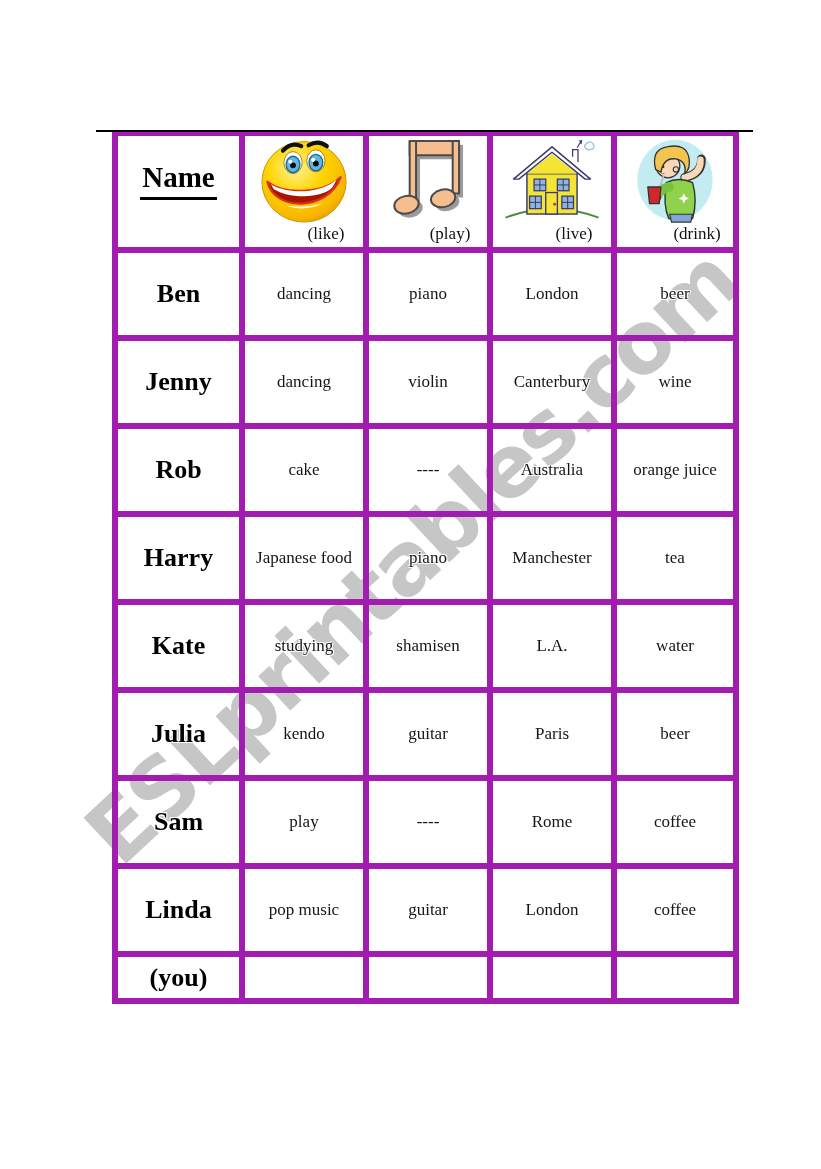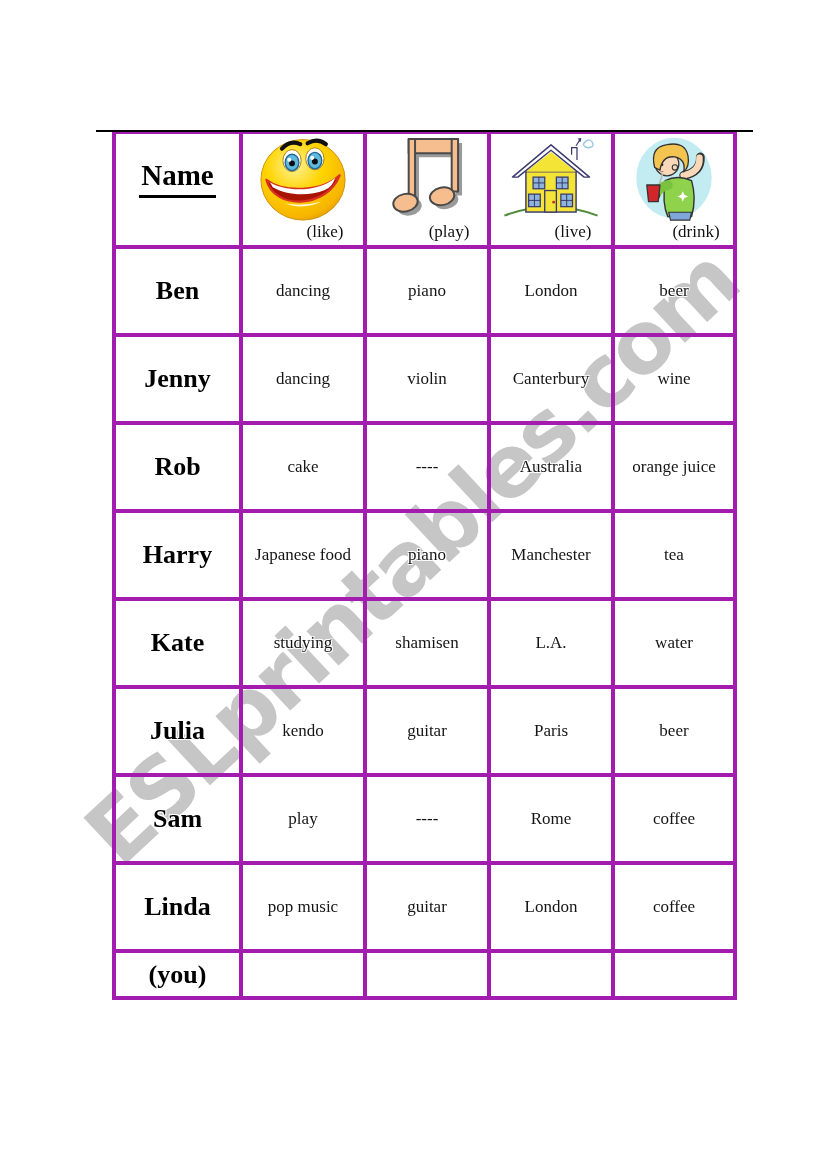--- a/index.html
+++ b/index.html
@@ -19,21 +19,21 @@
   .top-rule {
     position:absolute; left:96px; top:130px; width:657px; height:2px;
     background:#000; z-index:3;
   }
   table.grid {
     position:absolute; left:112px; top:130px; z-index:2;
     border-collapse:collapse; table-layout:fixed; width:621px;
     background:transparent;
   }
   table.grid td {
-    border:4px solid #a21caf; padding:0; text-align:center;
+    border:6px solid #a21caf; padding:0; text-align:center;
     vertical-align:middle; background:transparent; overflow:hidden;
   }
   tr.header-row { height:115px; }
   tr.data-row   { height:88px;  }
   tr.you-row    { height:47px;  }
   .halo { text-shadow:1px 1px 0 #fff,-1px -1px 0 #fff,1px -1px 0 #fff,-1px 1px 0 #fff; }
   td.name-head-cell { vertical-align:middle; }
   .name-head {
     display:inline-block; font-weight:bold; font-size:29px; color:#000;
     border-bottom:3px solid #000; padding:0 2px 3px 2px; margin-bottom:22px;

